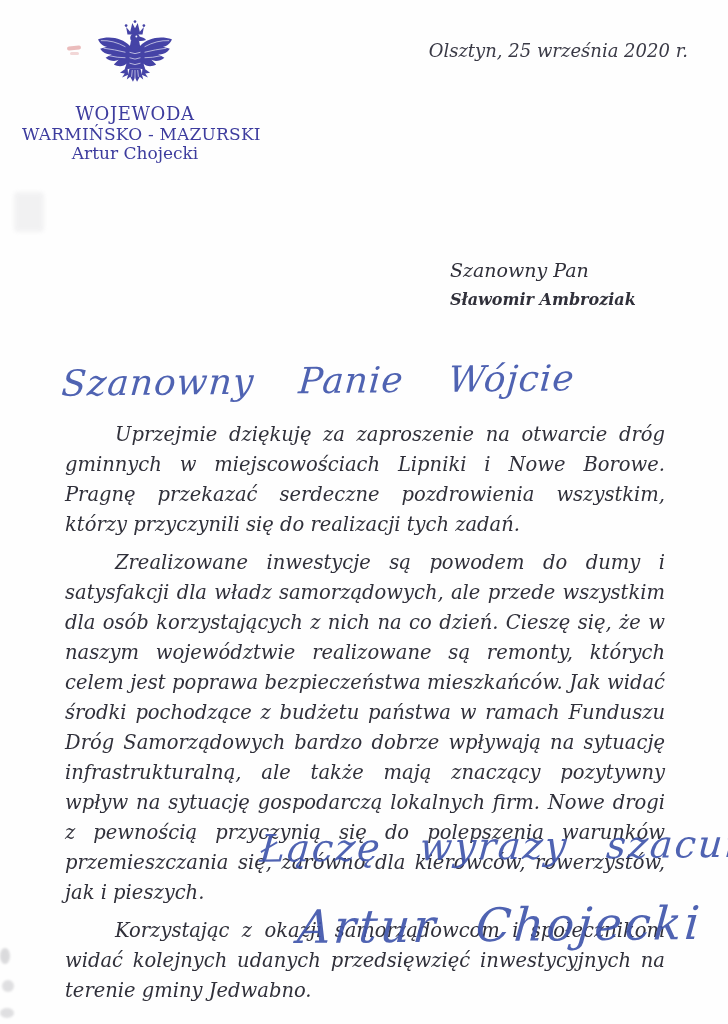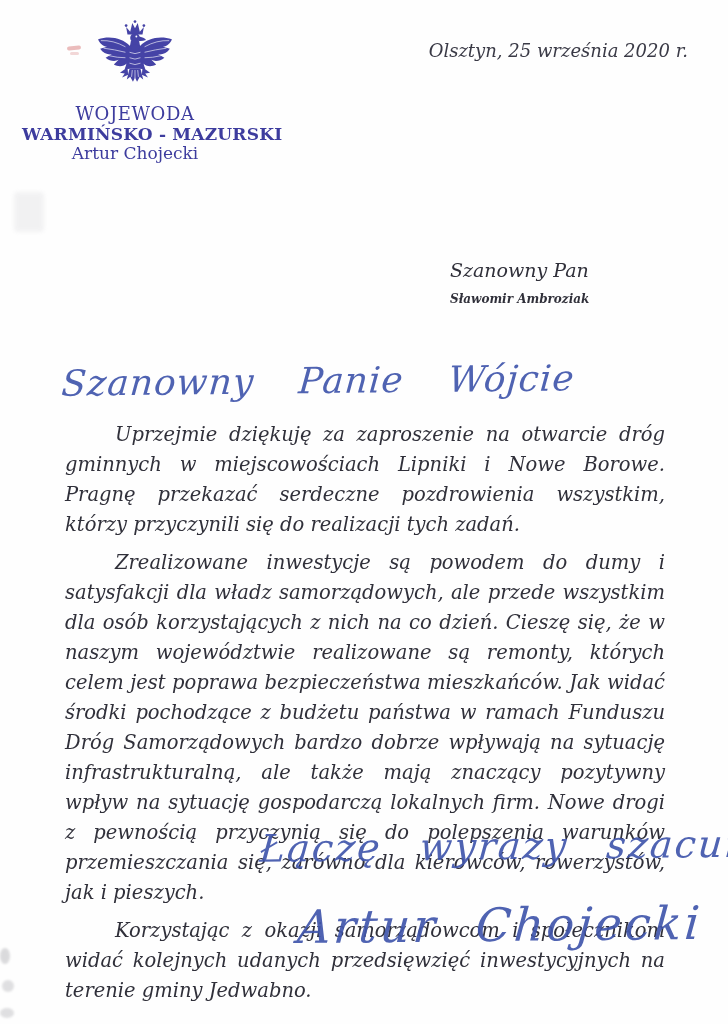--- a/index.html
+++ b/index.html
@@ -13,33 +13,33 @@
     box-shadow:0 0 4px rgba(0,0,0,.2);
   }
   
   .letterhead{
     position:absolute;top:6px;left:22px;width:226px;
     text-align:center;color:#3d3c9e;
   }
   .emblem{width:82px;height:94px;margin:2px auto 2px auto;}
   .emblem svg{width:100%;height:100%;}
   .lh-office{font-size:18px;line-height:20px;letter-spacing:.6px;}
-  .lh-region{font-size:17px;line-height:20px;letter-spacing:.2px;white-space:nowrap;font-weight:bold;}
+  .lh-region{font-size:17px;line-height:20px;letter-spacing:.2px;white-space:nowrap;}
   .lh-holder{font-size:17px;line-height:19px;}
   
   .dateline{
     position:absolute;top:40px;right:40px;
     font-style:italic;font-size:18px;color:#3a3a46;
   }
   
   .recipient{
     position:absolute;left:450px;top:241px;
     font-style:italic;font-size:19px;line-height:29px;color:#30303a;margin-top:15px;
   }
-  .recipient .name{font-weight:bold;font-size:12px;}
+  .recipient .name{font-weight:bold;font-size:16px;}
   
   .hw{
     position:absolute;
     color:#4156ac;
     font-style:italic;
     white-space:nowrap;
     transform:skewX(-5deg) rotate(-.6deg);
     opacity:.92;
   }
   .hw.greeting{left:62px;top:360px;font-size:36px;word-spacing:32px;letter-spacing:1px;}

